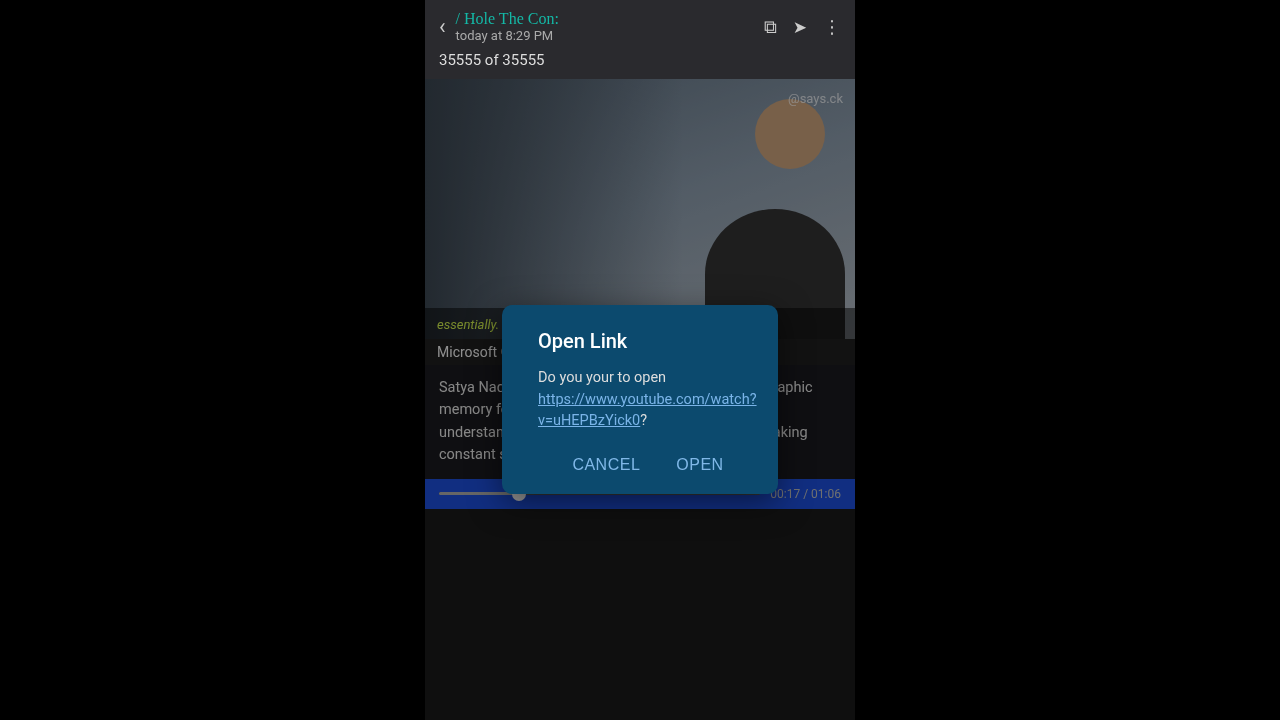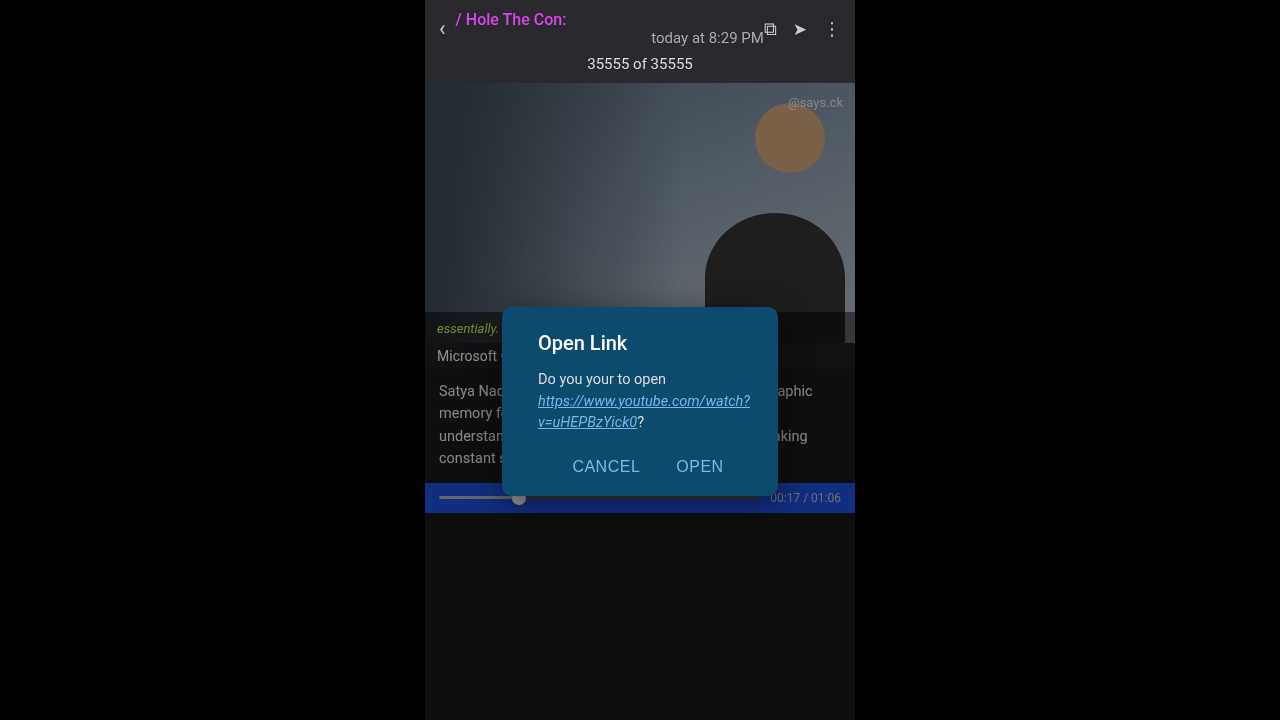--- a/index.html
+++ b/index.html
@@ -43,45 +43,45 @@
       font-size: 22px;
       cursor: pointer;
     }
 
     .title-block {
       flex: 1;
       padding-left: 10px;
     }
 
     .title-text {
-      color: #d946ef;
+      color: #14b8a6;
       font-size: 16px;
       font-weight: 500;
+      font-family: Liberation Serif, serif;
     }
 
     .subtitle-text {
       color: #aaa;
-      font-size: 15px;
-      text-align: right;
+      font-size: 13px;
     }
 
     .top-icons {
       display: flex;
       gap: 16px;
       align-items: center;
     }
 
     .top-icon {
       color: #ccc;
       font-size: 18px;
       cursor: pointer;
     }
 
     .counter-row {
-      text-align: center;
+      text-align: left;
       color: #ddd;
       font-size: 15px;
       margin-top: 8px;
       margin-bottom: 2px;
     }
 
     
     .content-area {
       flex: 1;
       position: relative;
@@ -241,21 +241,20 @@
     .dialog-body {
       color: #ddd;
       font-size: 14.5px;
       line-height: 1.5;
       margin-bottom: 20px;
     }
 
     .dialog-link {
       color: #7ab4e8;
       text-decoration: underline;
-      font-style: italic;
     }
 
     .dialog-actions {
       display: flex;
       justify-content: center;
       gap: 20px;
     }
 
     .dialog-btn {
       color: #80b8e8;

